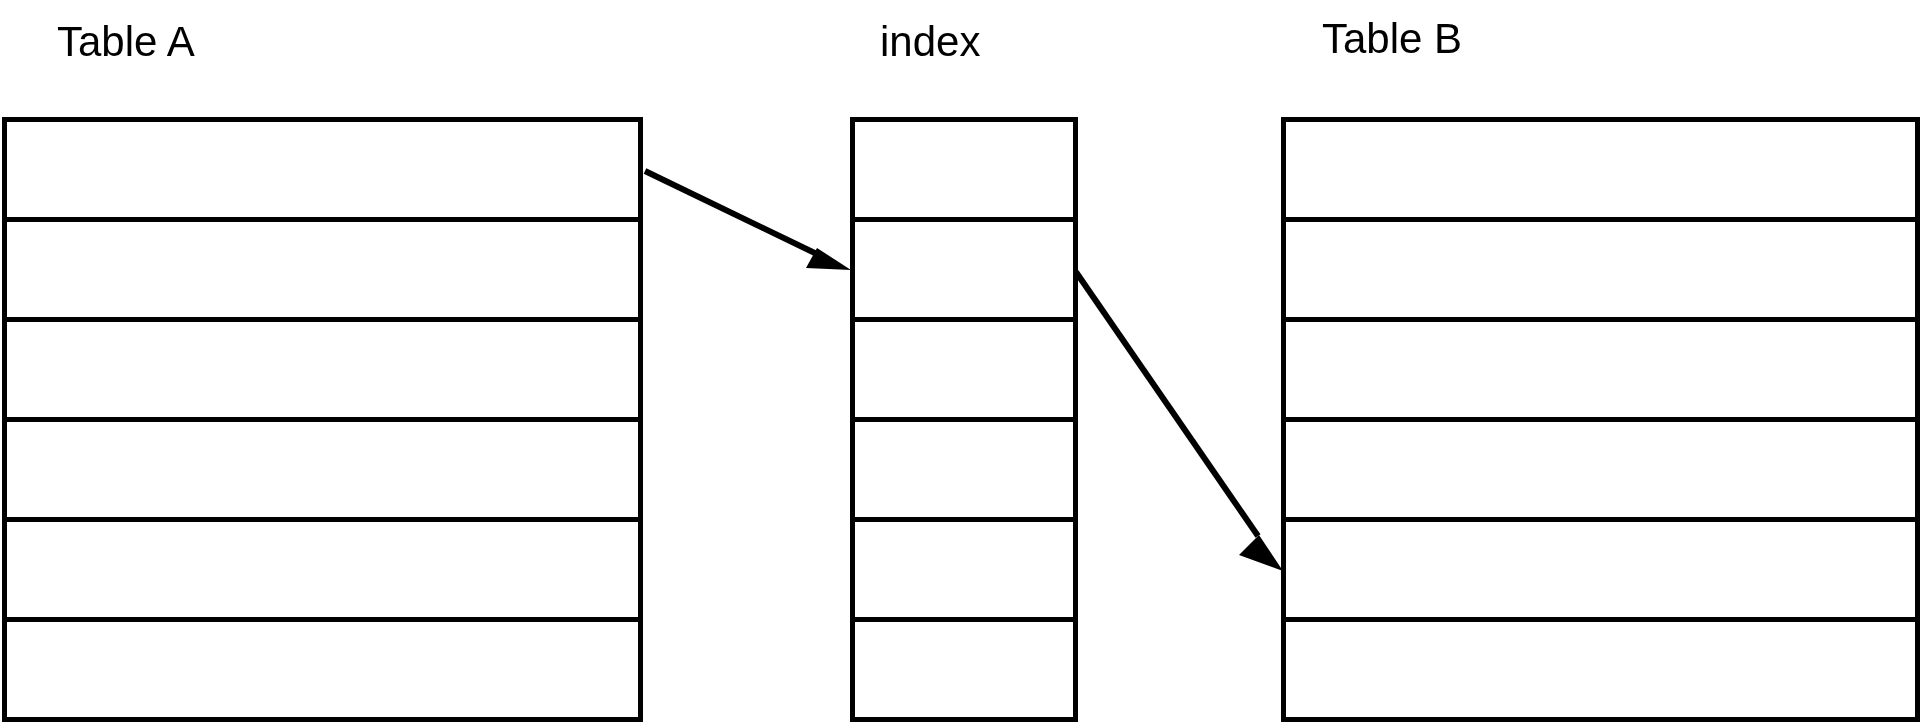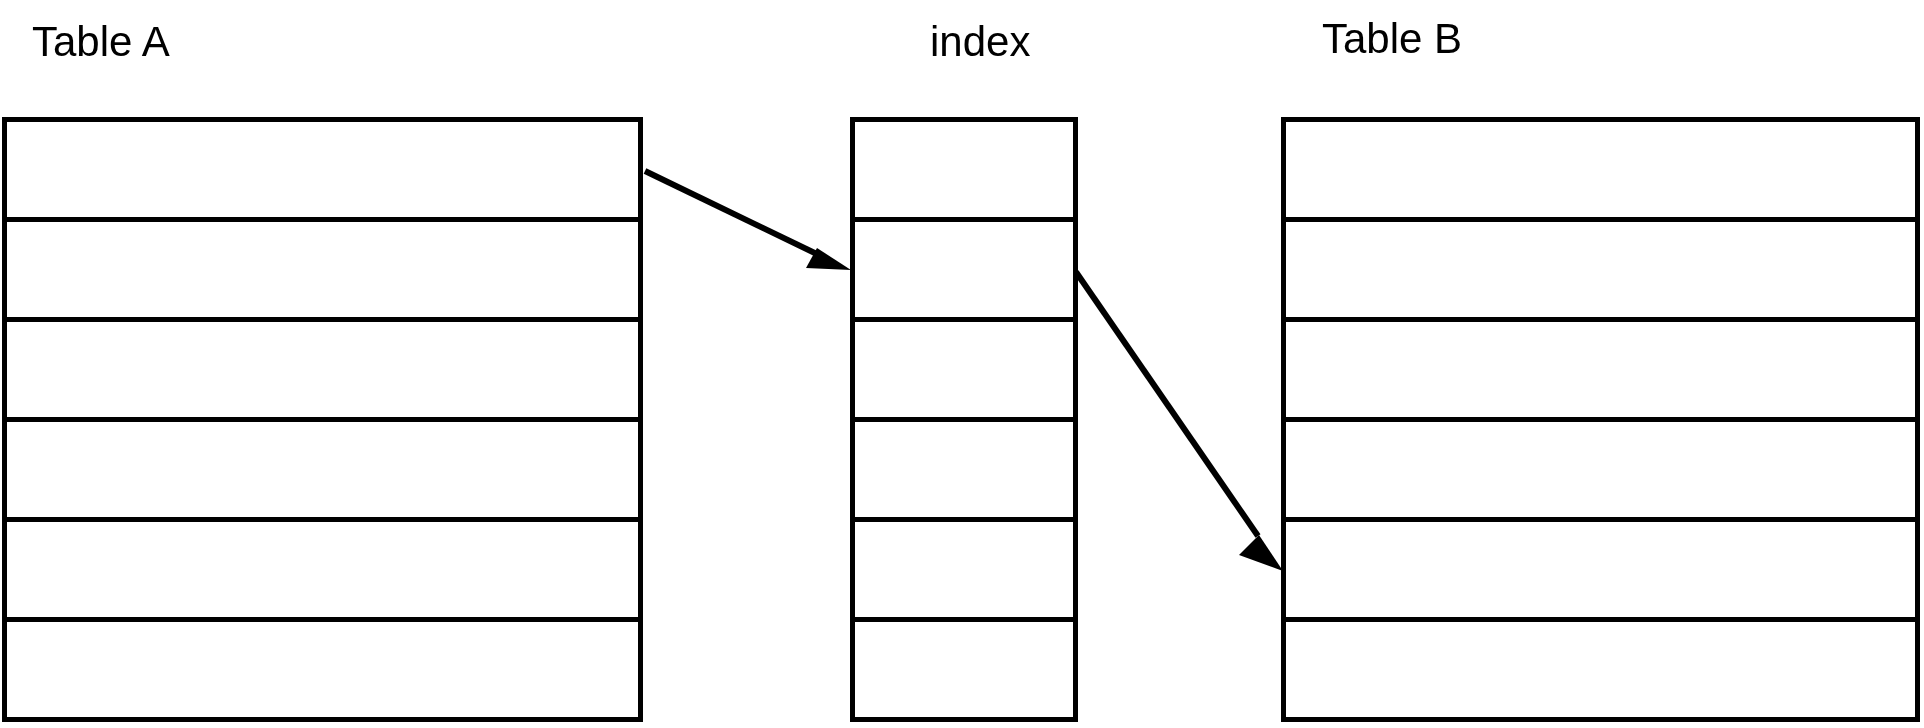--- a/index.html
+++ b/index.html
@@ -50,23 +50,23 @@
     width: 1924px;
     height: 728px;
     pointer-events: none;
   }
 </style>
 </head>
 <body>
 
 <div id="canvas">
 
-  <div class="table-label" style="left:32px; top:21px;">Table A</div>
+  <div class="table-label" style="left:57px; top:21px;">Table A</div>
 
-  <div class="table-label" style="left:930px; top:21px;">index</div>
+  <div class="table-label" style="left:880px; top:21px;">index</div>
 
   <div class="table-label" style="left:1322px; top:18px;">Table B</div>
 
   <div class="table-box" style="left:2px; top:117px; width:641px; height:605px;">
     <div class="table-row"></div>
     <div class="table-row"></div>
     <div class="table-row"></div>
     <div class="table-row"></div>
     <div class="table-row"></div>
     <div class="table-row"></div>

